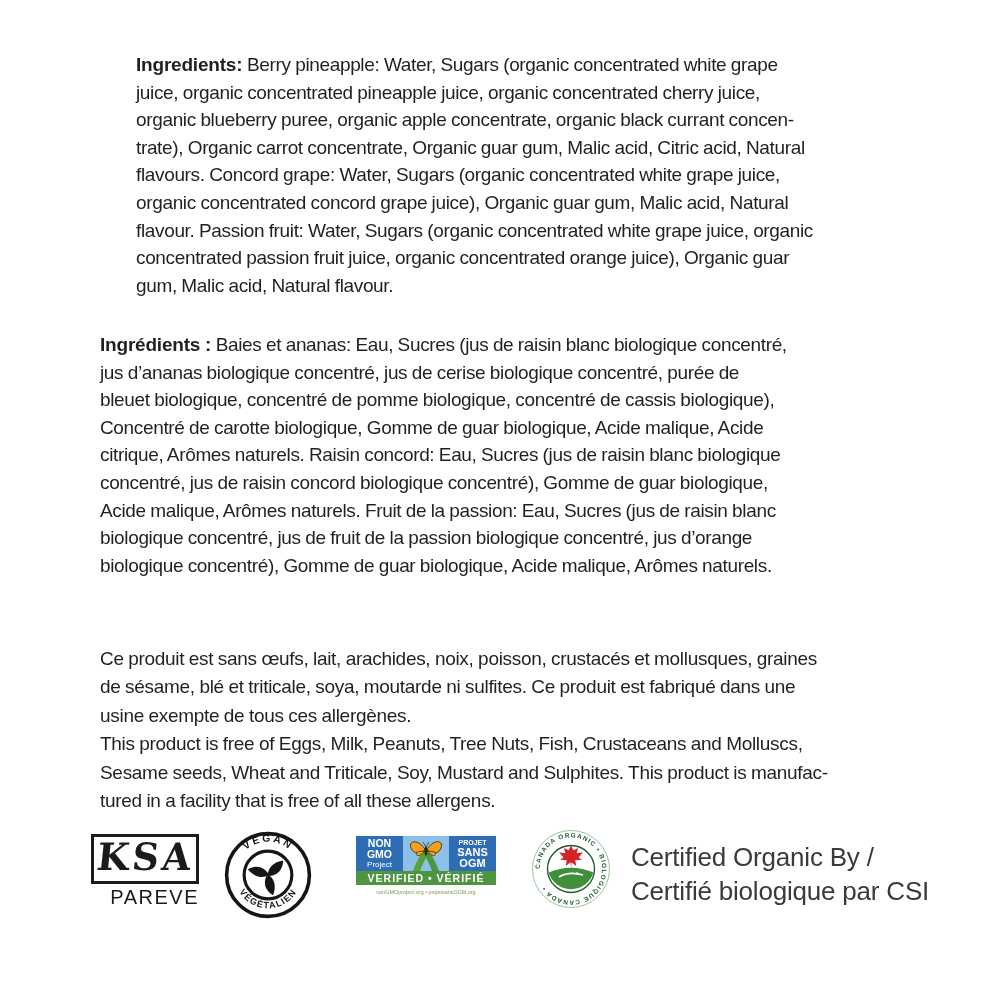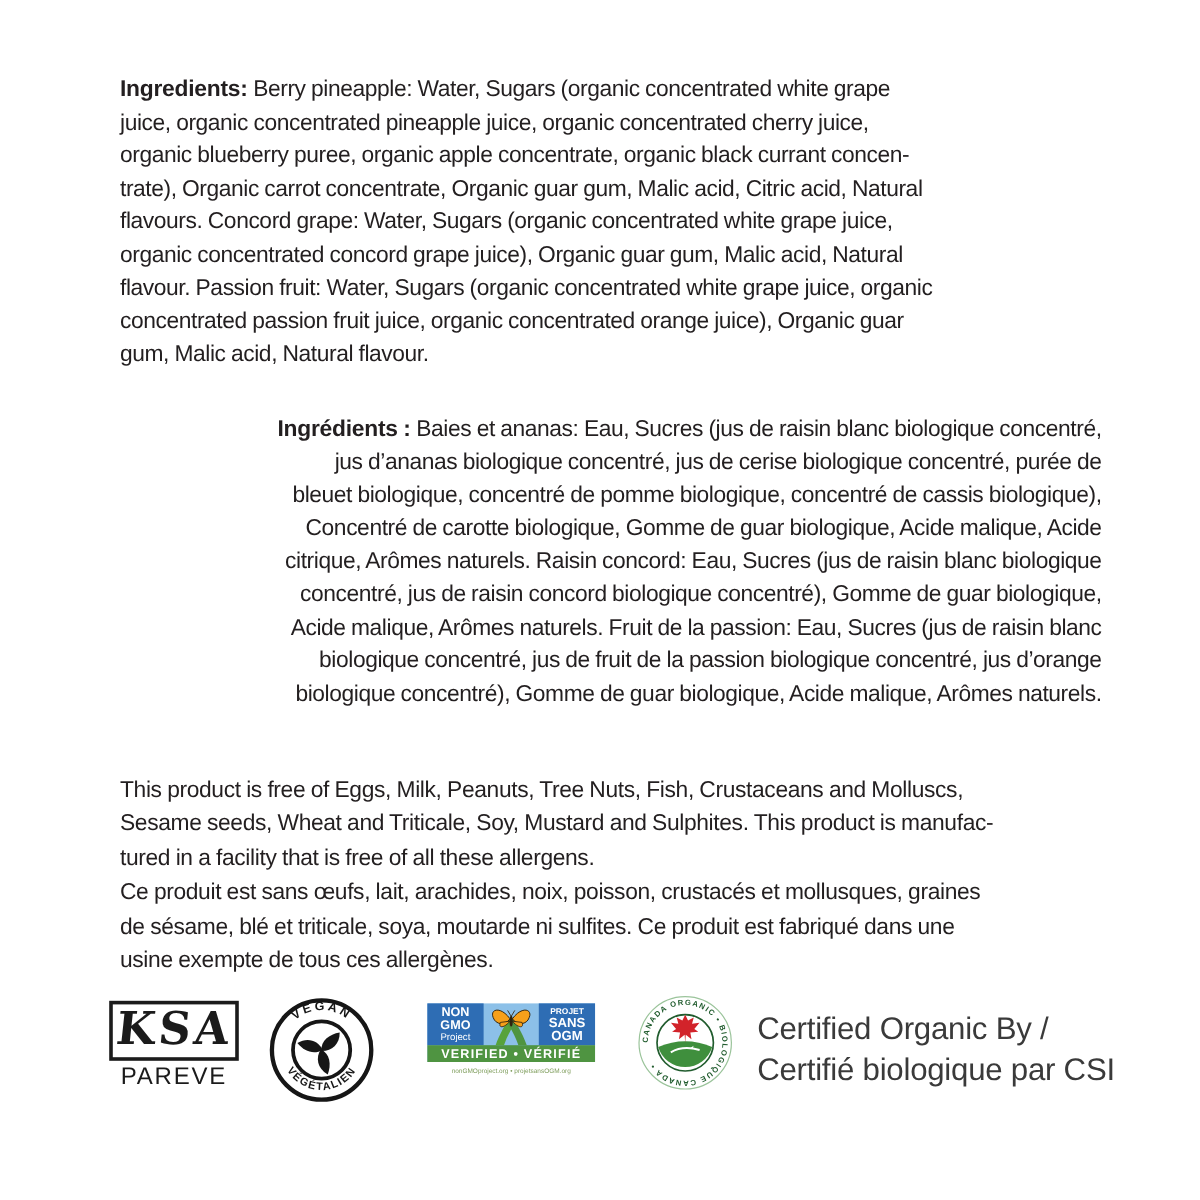--- a/index.html
+++ b/index.html
@@ -16,22 +16,22 @@
     left:100px;
     width:818px;
     font-size:19px;
     line-height:27.6px;
     letter-spacing:-0.35px;
     word-spacing:-0.4px;
     color:#231f20;
   }
   .lead { font-weight:700; letter-spacing:-0.2px; }
   .pre { white-space:pre-line; }
-  #ingredients-en { top:61px; }
-  #ingredients-fr { top:344px;text-align:right; }
+  #ingredients-en { top:51px;margin-left:36px; }
+  #ingredients-fr { top:331px; }
   #allergens { top:645px; line-height:28.4px; letter-spacing:-0.3px; }
   #allergens .pre { display:block; }
 
   
   .badge { position:absolute; }
 
   
   #ksa-logo { left:91px; top:834px; width:108px; text-align:center; }
   #ksa-box {
     width:108px; height:50px;
@@ -46,20 +46,21 @@
     transform:skewX(-6deg) scaleY(1.02);
     color:#1b1b1b;
     line-height:1;
     padding-bottom:3px;
   }
   #ksa-caption {
     margin-top:2px;
     font-size:20px;
     letter-spacing:1.5px;
     color:#1b1b1b;
+    text-align:right;
   }
 
   
   #vegan-badge { left:223px; top:830px; width:90px; height:90px; }
 
   
   #nongmo-badge { left:356px; top:836px; width:140px; height:64px; }
 
   
   #canada-badge { left:531px; top:829px; width:80px; height:80px; }
@@ -97,26 +98,26 @@
 bleuet biologique, concentré de pomme biologique, concentré de cassis biologique),
 Concentré de carotte biologique, Gomme de guar biologique, Acide malique, Acide
 citrique, Arômes naturels. Raisin concord: Eau, Sucres (jus de raisin blanc biologique
 concentré, jus de raisin concord biologique concentré), Gomme de guar biologique,
 Acide malique, Arômes naturels. Fruit de la passion: Eau, Sucres (jus de raisin blanc
 biologique concentré, jus de fruit de la passion biologique concentré, jus d’orange
 biologique concentré), Gomme de guar biologique, Acide malique, Arômes naturels.</span>
 </p>
 
 <div class="para" id="allergens">
+  <span class="pre">Ce produit est sans œufs, lait, arachides, noix, poisson, crustacés et mollusques, graines
+de sésame, blé et triticale, soya, moutarde ni sulfites. Ce produit est fabriqué dans une
+usine exempte de tous ces allergènes.</span>
   <span class="pre">This product is free of Eggs, Milk, Peanuts, Tree Nuts, Fish, Crustaceans and Molluscs,
 Sesame seeds, Wheat and Triticale, Soy, Mustard and Sulphites. This product is manufac-
 tured in a facility that is free of all these allergens.</span>
-  <span class="pre">Ce produit est sans œufs, lait, arachides, noix, poisson, crustacés et mollusques, graines
-de sésame, blé et triticale, soya, moutarde ni sulfites. Ce produit est fabriqué dans une
-usine exempte de tous ces allergènes.</span>
 </div>
 
 <div class="badge" id="ksa-logo">
   <div id="ksa-box">
     <span id="ksa-letters">KSA</span>
   </div>
   <div id="ksa-caption">PAREVE</div>
 </div>
 
 <svg class="badge" id="vegan-badge" viewBox="0 0 100 100">

